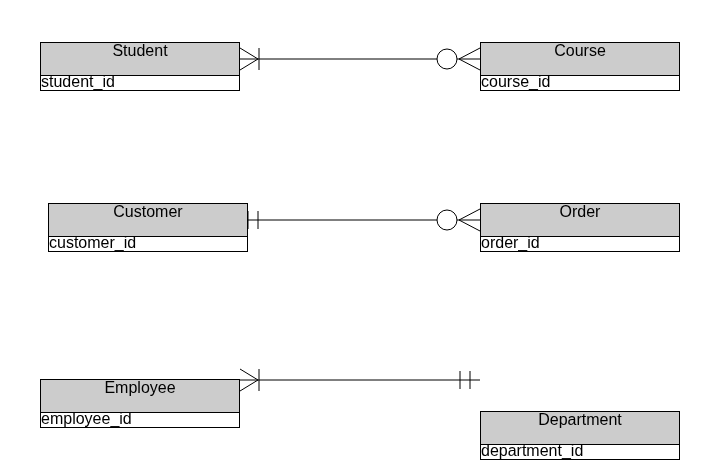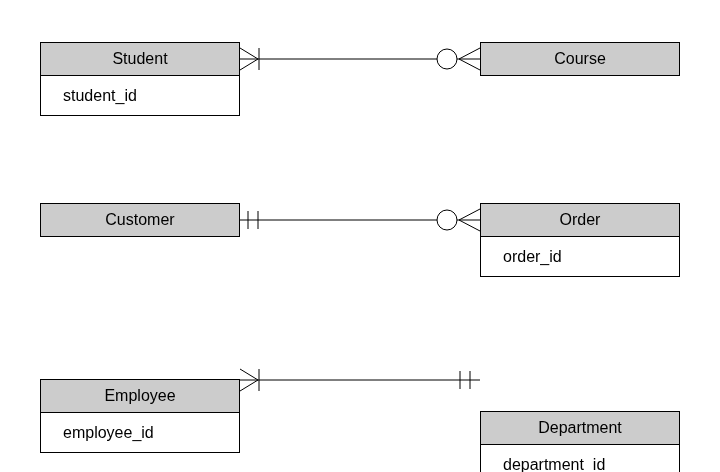--- a/index.html
+++ b/index.html
@@ -23,32 +23,32 @@
   .connectors path, .connectors line{stroke:var(--border);stroke-width:1;fill:none;}
   .connectors circle{stroke:var(--border);stroke-width:1;fill:var(--body-fill);}
   .entity{
     position:absolute;width:200px;
     font-size:16px;line-height:1;
   }
   .entity-header{
     height:34px;box-sizing:border-box;
     background:var(--header-fill);
     border:1px solid var(--border);
-    display:flex;align-items:center;justify-content:center;
+    display:flex;justify-content:center;
   }
   .entity-attr{
-    height:40px;box-sizing:border-box;
+    height:15px;box-sizing:border-box;
     background:var(--body-fill);
     border:1px solid var(--border);border-top:none;
-    display:flex;align-items:center;
-    padding-left:22px;
+    display:flex;align-items:flex-end;
+    padding-left:0;
   }
   .e-student{left:40px;top:42px;}
   .e-course{left:480px;top:42px;border-radius:8px;}
-  .e-customer{left:40px;top:203px;}
+  .e-customer{left:48px;top:203px;}
   .e-order{left:480px;top:203px;}
   .e-employee{left:40px;top:363px;margin-top:16px;}
   .e-department{left:480px;top:363px;margin-top:48px;}
 </style>
 </head>
 <body>
 
 <div class="canvas">
 
   <svg class="connectors" width="720" height="472" viewBox="0 0 720 472">
@@ -96,25 +96,31 @@
     </div>
     <div class="entity-attr">
       <span>student_id</span>
     </div>
   </div>
 
   <div class="entity e-course">
     <div class="entity-header">
       <span>Course</span>
     </div>
+    <div class="entity-attr">
+      <span>course_id</span>
+    </div>
   </div>
 
   <div class="entity e-customer">
     <div class="entity-header">
       <span>Customer</span>
+    </div>
+    <div class="entity-attr">
+      <span>customer_id</span>
     </div>
   </div>
 
   <div class="entity e-order">
     <div class="entity-header">
       <span>Order</span>
     </div>
     <div class="entity-attr">
       <span>order_id</span>
     </div>

